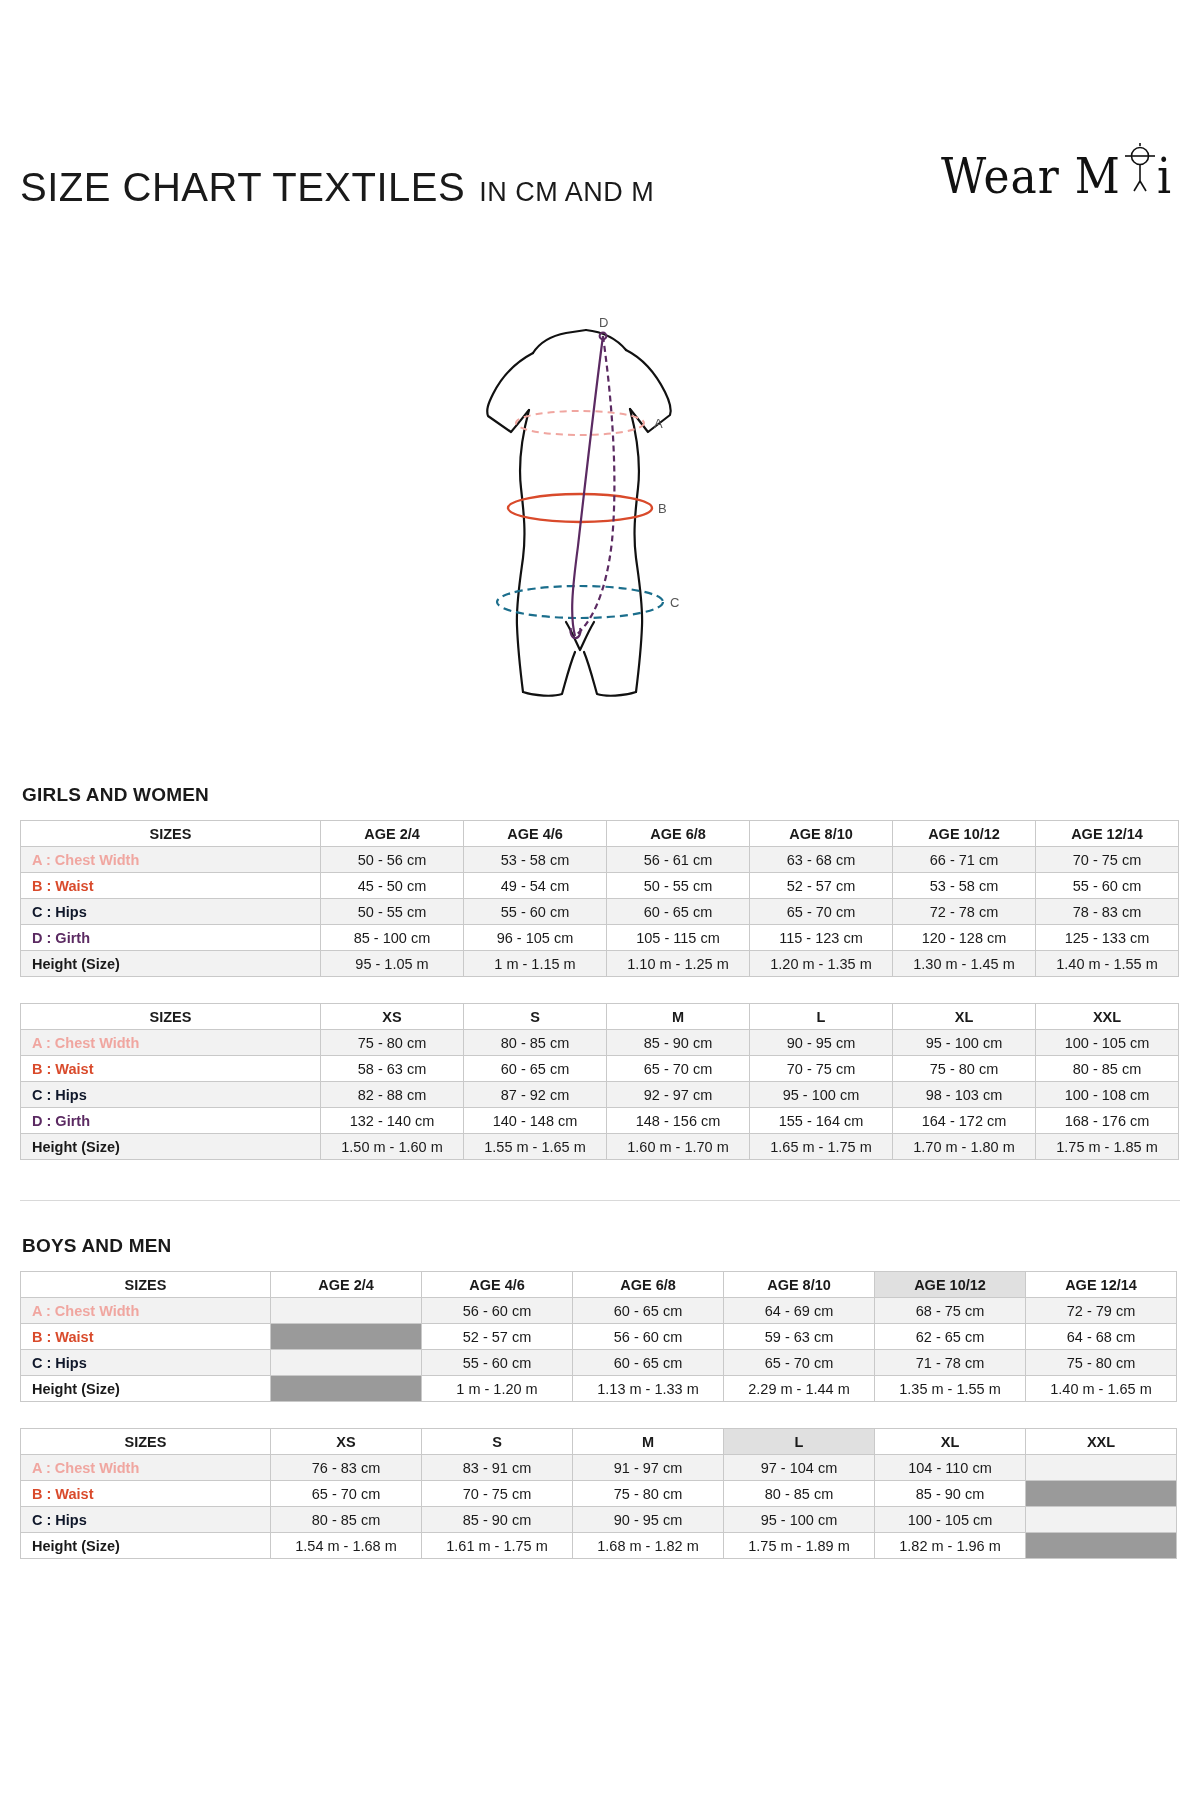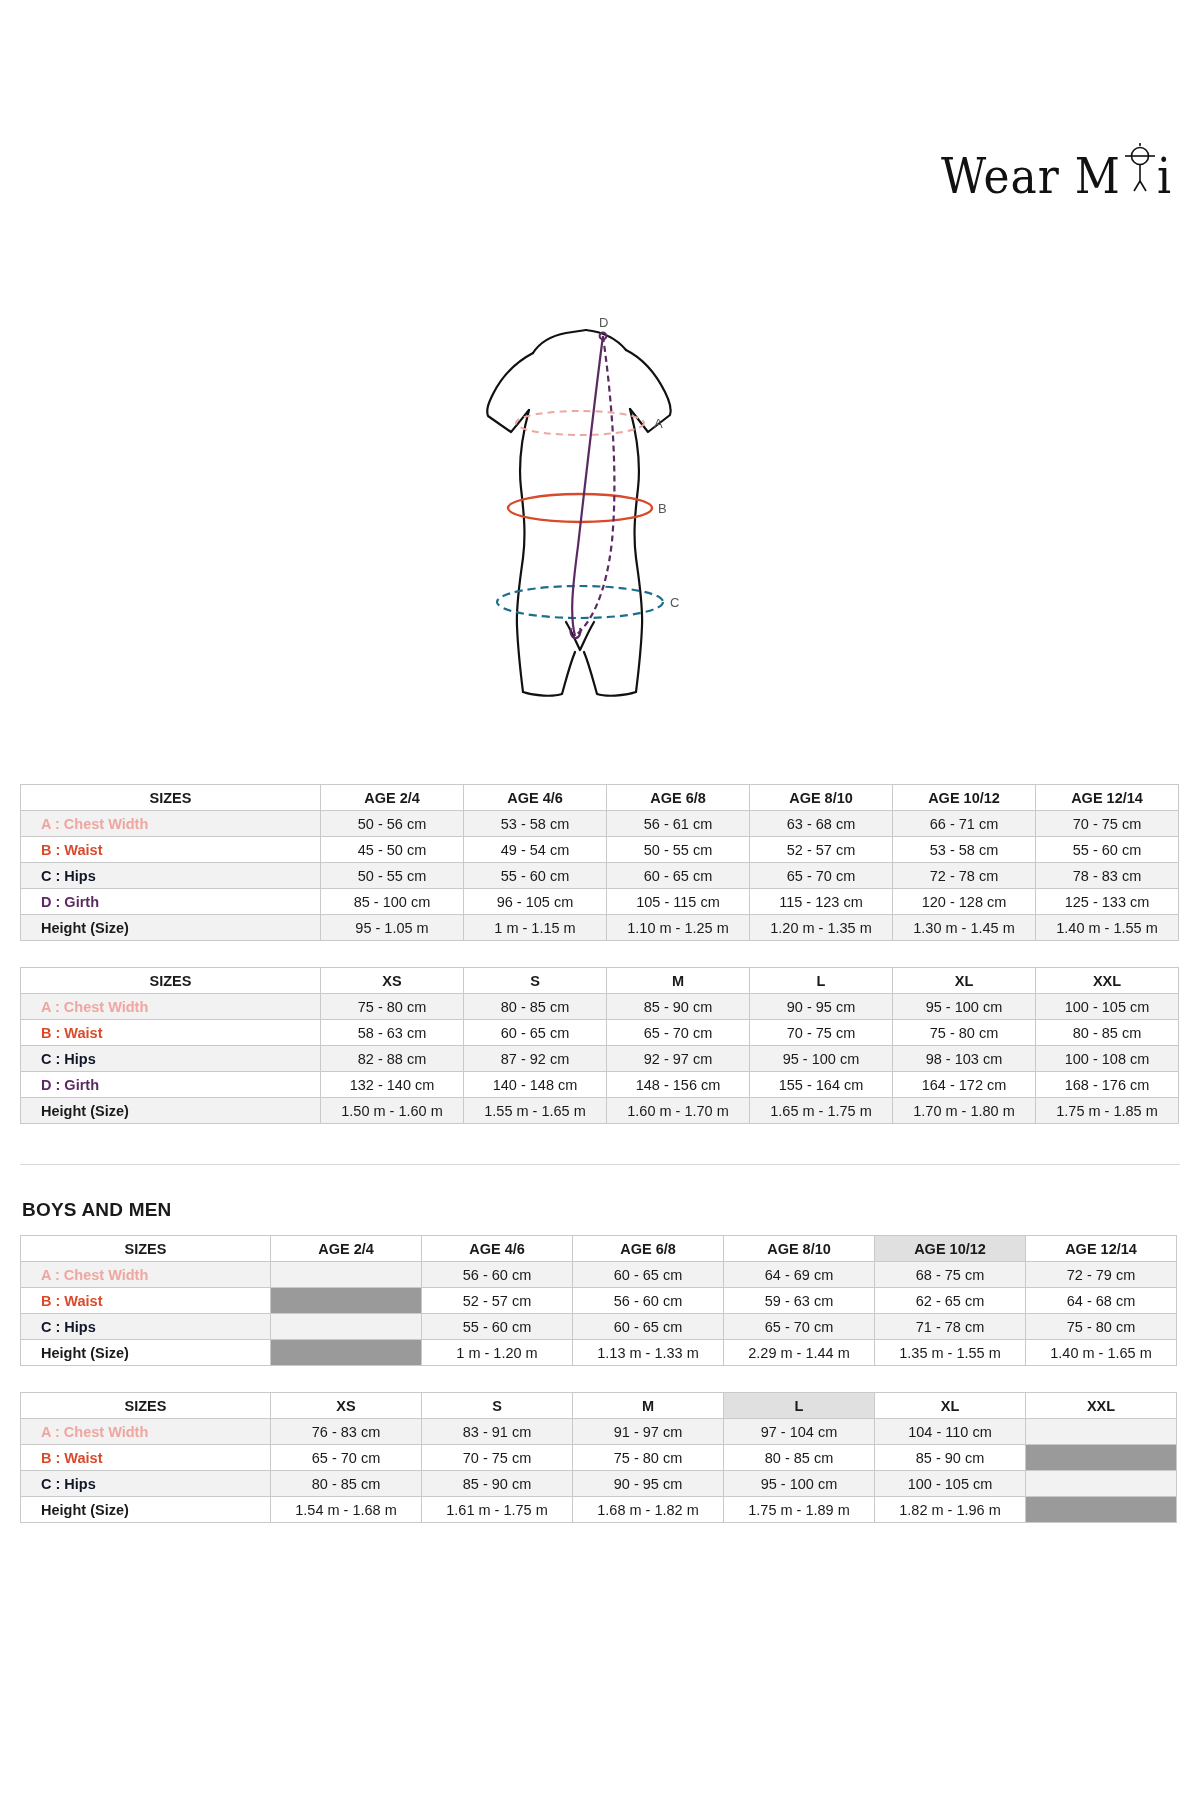--- a/index.html
+++ b/index.html
@@ -121,21 +121,21 @@
     height: 25px;
     padding: 0 6px;
     text-align: center;
     vertical-align: middle;
     white-space: nowrap;
   }
   table.size-table th.rowhead,
   table.size-table td.rowhead {
     text-align: left;
     font-weight: bold;
-    padding-left: 20px;
+    padding-left: 11px;
   }
   table.size-table th.colhead {
     font-weight: bold;
   }
   th.sizes-head {
     font-weight: bold;
     text-align: center;
   }
   tr.alt td, tr.alt th {
     background: #f2f2f2;
@@ -158,20 +158,24 @@
   col.c-data  { width: 143px; }
   col.c-label-b { width: 250px; }
   col.c-data-b  { width: 151px; }
 </style>
 </head>
 <body>
 
 <div class="page">
 
   <div class="header">
+    <div class="title-row">
+      <span class="title-main">SIZE CHART TEXTILES</span>
+      <span class="title-sub">IN CM AND M</span>
+    </div>
     <div class="brand">
       <span class="brand-text">Wear M</span>
       <span class="brand-mark">
         <svg width="34" height="52" viewBox="0 0 34 52">
 
           <circle cx="17" cy="15" r="8.5" fill="none" stroke="#111" stroke-width="1.6"></circle>
           <line x1="2" y1="15" x2="32" y2="15" stroke="#111" stroke-width="1.6"></line>
           <line x1="17" y1="5" x2="17" y2="2" stroke="#111" stroke-width="1.6"></line>
           <path d="M17 23 L17 40" stroke="#111" stroke-width="1.6" fill="none"></path>
           <path d="M17 40 L11 50" stroke="#111" stroke-width="1.6" fill="none"></path>
@@ -224,20 +228,21 @@
         <path d="M213 30 C205 90 196 170 188 240 C182 285 180 310 185 330" fill="none" stroke="#5b2a62" stroke-width="2.2"></path>
         <path d="M213 30 C222 95 228 170 222 235 C216 290 200 318 185 330" fill="none" stroke="#5b2a62" stroke-width="2.2" stroke-dasharray="6 4"></path>
         <circle cx="213" cy="30" r="3.4" fill="none" stroke="#5b2a62" stroke-width="2"></circle>
         <path d="M181 322 a5 7 0 1 0 9 0" fill="none" stroke="#5b2a62" stroke-width="2"></path>
         <text x="209" y="21" font-family="Liberation Sans, sans-serif" font-size="13" fill="#555">D</text>
       </g>
     </svg>
   </div>
 
   <div class="section-girls">
+    <div class="section-title">GIRLS AND WOMEN</div>
 
     <table class="size-table">
       <colgroup>
         <col class="c-label">
           <col class="c-data">
           <col class="c-data">
           <col class="c-data">
           <col class="c-data">
           <col class="c-data">
           <col class="c-data">

